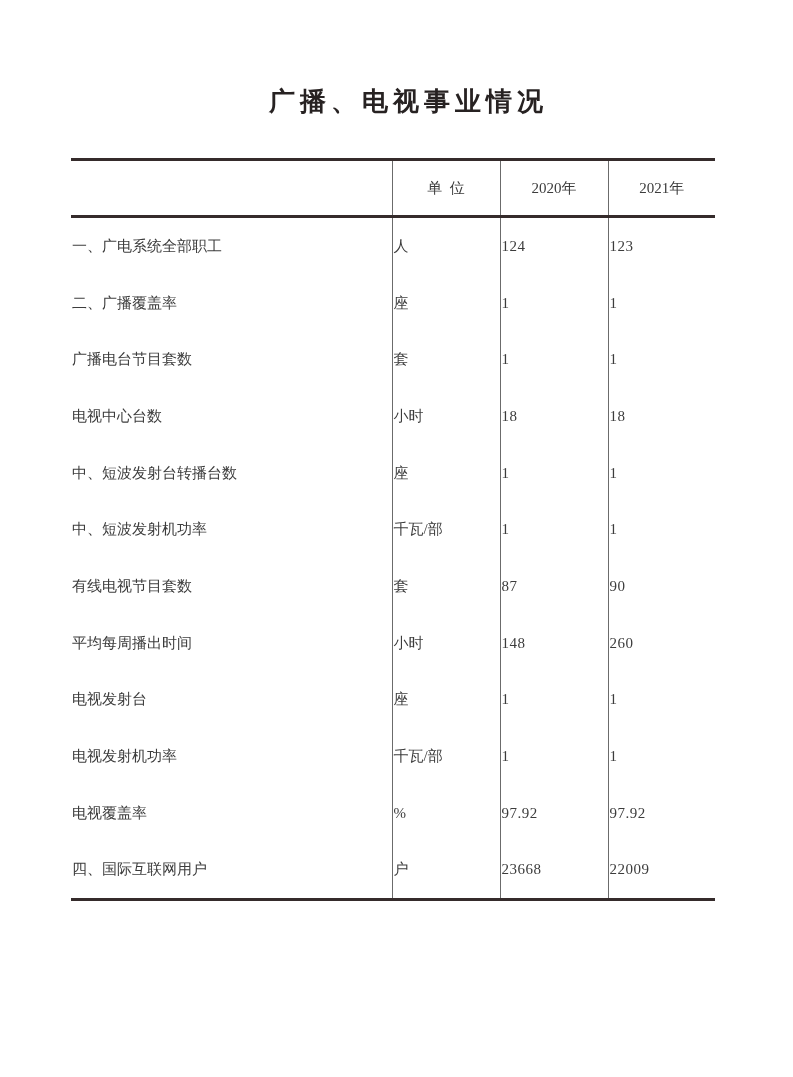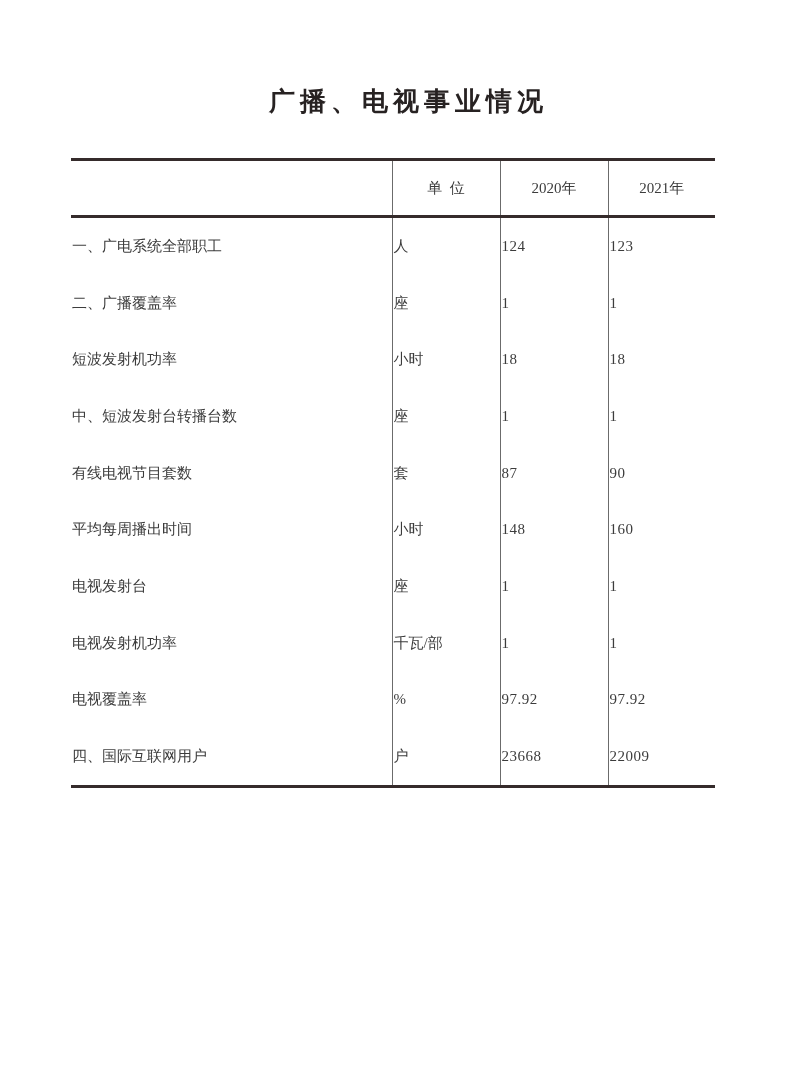--- a/index.html
+++ b/index.html
@@ -95,42 +95,54 @@
         <td class="num-cell">124</td>
         <td class="num-cell">123</td>
       </tr>
       <tr>
         <td>二、广播覆盖率</td>
         <td>座</td>
         <td class="num-cell">1</td>
         <td class="num-cell">1</td>
       </tr>
       <tr>
-        <td>短波发射机功率</td>
+        <td>广播电台节目套数</td>
+        <td>套</td>
+        <td class="num-cell">1</td>
+        <td class="num-cell">1</td>
+      </tr>
+      <tr>
+        <td>电视中心台数</td>
         <td>小时</td>
         <td class="num-cell">18</td>
         <td class="num-cell">18</td>
       </tr>
       <tr>
         <td>中、短波发射台转播台数</td>
         <td>座</td>
+        <td class="num-cell">1</td>
+        <td class="num-cell">1</td>
+      </tr>
+      <tr>
+        <td>中、短波发射机功率</td>
+        <td>千瓦/部</td>
         <td class="num-cell">1</td>
         <td class="num-cell">1</td>
       </tr>
       <tr>
         <td>有线电视节目套数</td>
         <td>套</td>
         <td class="num-cell">87</td>
         <td class="num-cell">90</td>
       </tr>
       <tr>
         <td>平均每周播出时间</td>
         <td>小时</td>
         <td class="num-cell">148</td>
-        <td class="num-cell">160</td>
+        <td class="num-cell">260</td>
       </tr>
       <tr>
         <td>电视发射台</td>
         <td>座</td>
         <td class="num-cell">1</td>
         <td class="num-cell">1</td>
       </tr>
       <tr>
         <td>电视发射机功率</td>
         <td>千瓦/部</td>

